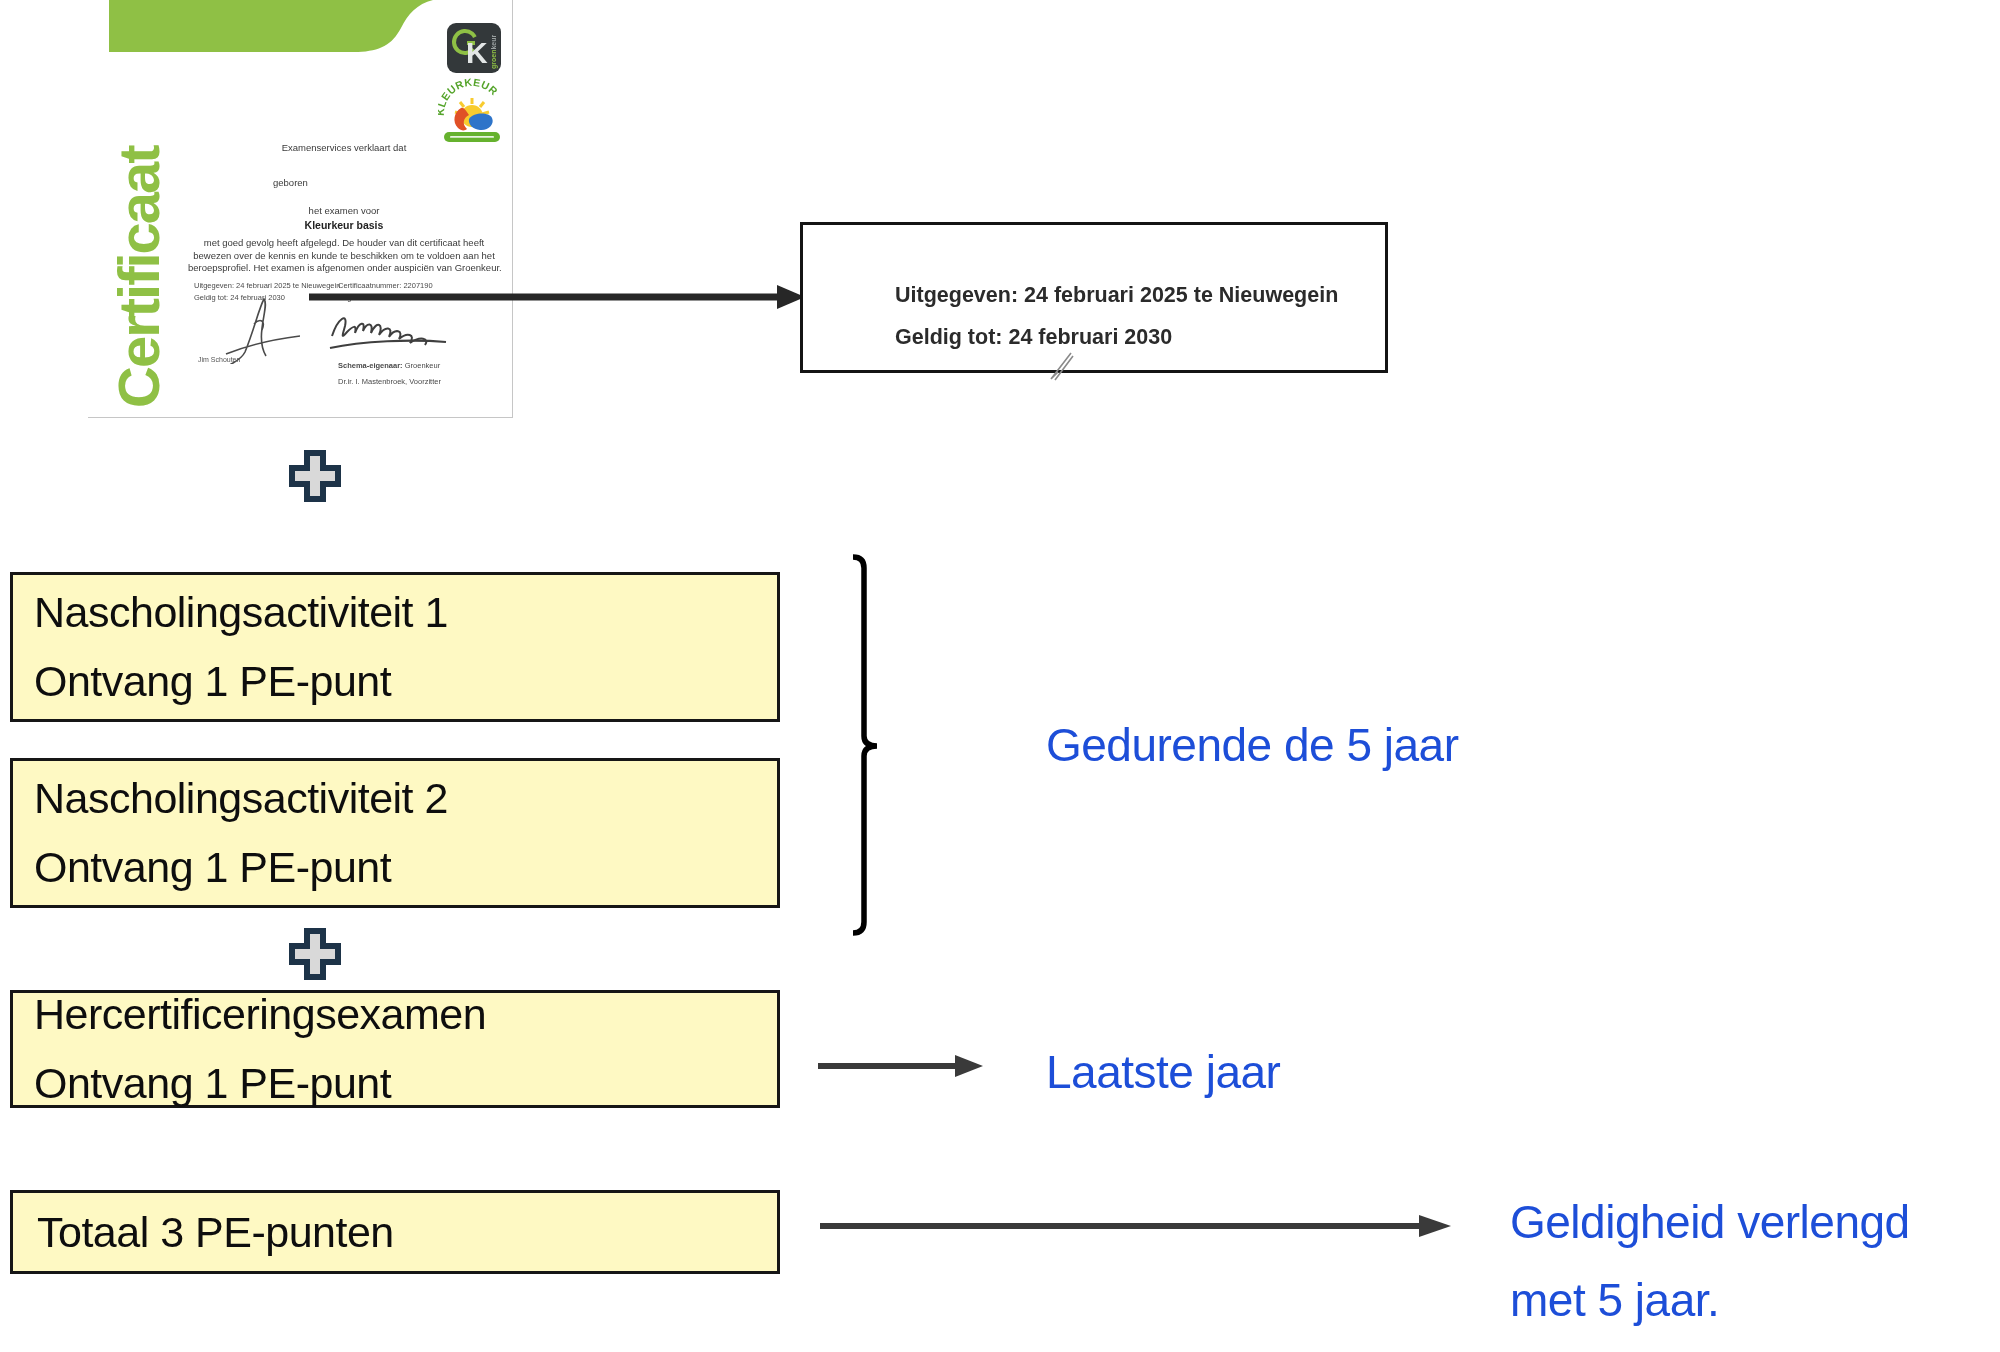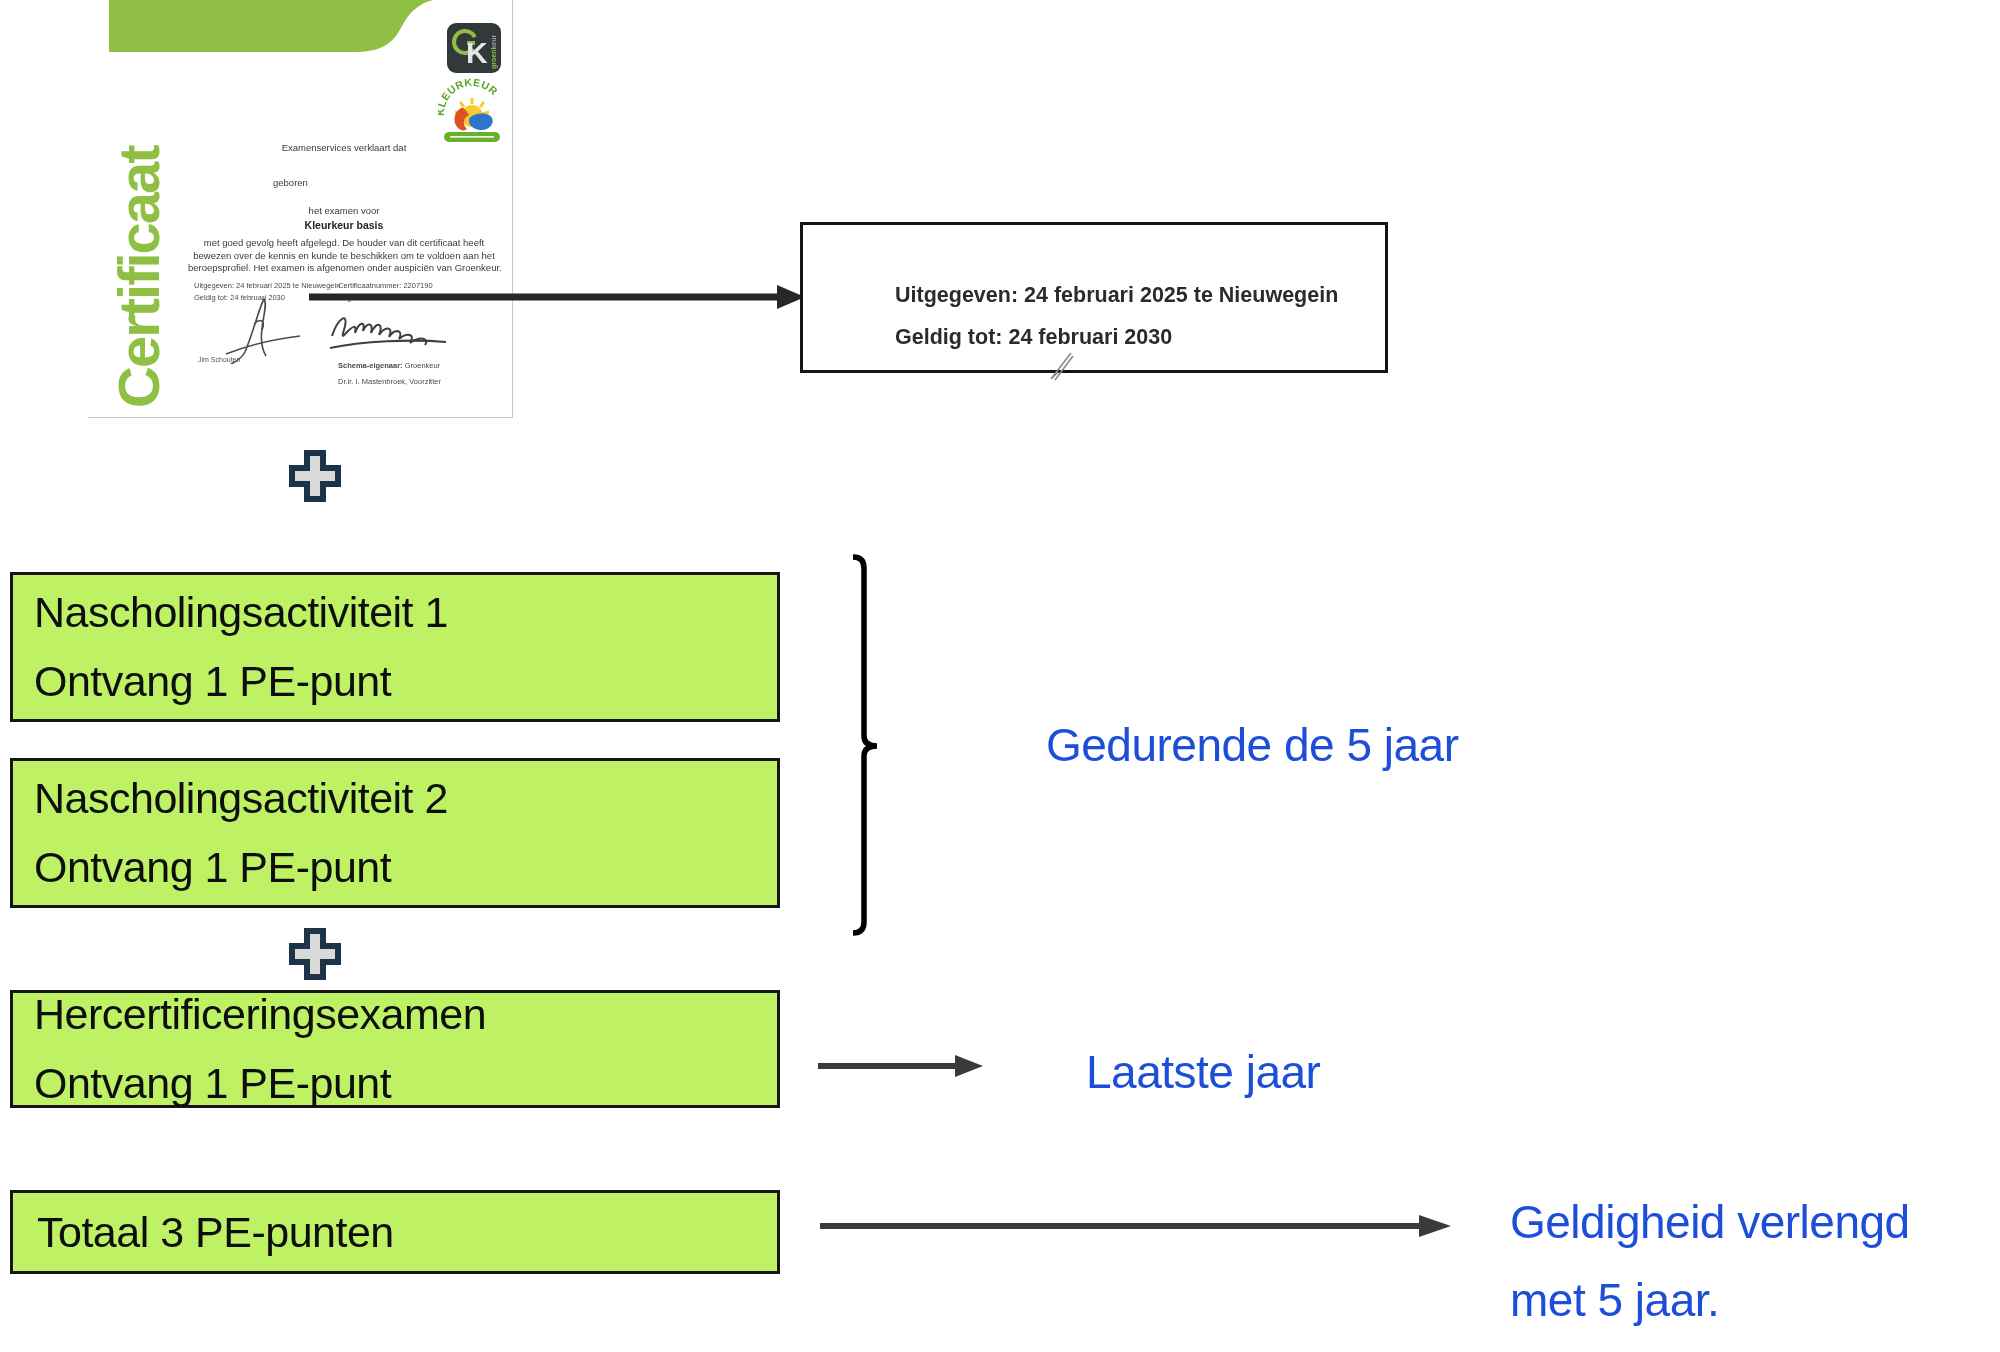--- a/index.html
+++ b/index.html
@@ -44,33 +44,33 @@
   #callout .co-1{top:58px;}
   #callout .co-2{top:100px;}
   #callout .pen{position:absolute;left:238px;top:122px;}
 
   
   .plus{position:absolute;width:56px;height:56px;}
   #plus-1{left:287px;top:448px;}
   #plus-2{left:287px;top:926px;}
 
   
-  .flow-box{position:absolute;left:10px;width:770px;background:#bef264;border:3px solid #161616;
+  .flow-box{position:absolute;left:10px;width:770px;background:#fef9c3;border:3px solid #161616;
             box-sizing:border-box;display:flex;flex-direction:column;justify-content:center;
             padding-left:21px;font-size:43px;letter-spacing:-0.5px;line-height:69px;color:#0e0e0e;}
   #box-1{top:572px;height:150px;}
   #box-2{top:758px;height:150px;}
   #box-3{top:990px;height:118px;}
   #box-4{top:1190px;height:84px;padding-left:24px;}
 
   
   #bracket{position:absolute;left:843px;top:550px;}
   .big-label{position:absolute;font-size:46px;letter-spacing:-0.5px;color:#1d4ed8;line-height:56px;white-space:nowrap;}
   #label-gedurende{left:1046px;top:717px;}
-  #label-laatste{left:1046px;top:1044px;margin-left:40px;}
+  #label-laatste{left:1046px;top:1044px;}
   #label-geldig{left:1510px;top:1183px;line-height:78px;}
 </style>
 </head>
 <body>
 
 <div id="canvas">
 
   <div id="certificate">
     <svg class="band" width="424" height="56" viewBox="0 0 424 56">
       <path d="M21,0 L345,0 C329,4 320,14 313,28 C304,45 292,51 270,52 L21,52 Z" fill="#8fc045"></path>

